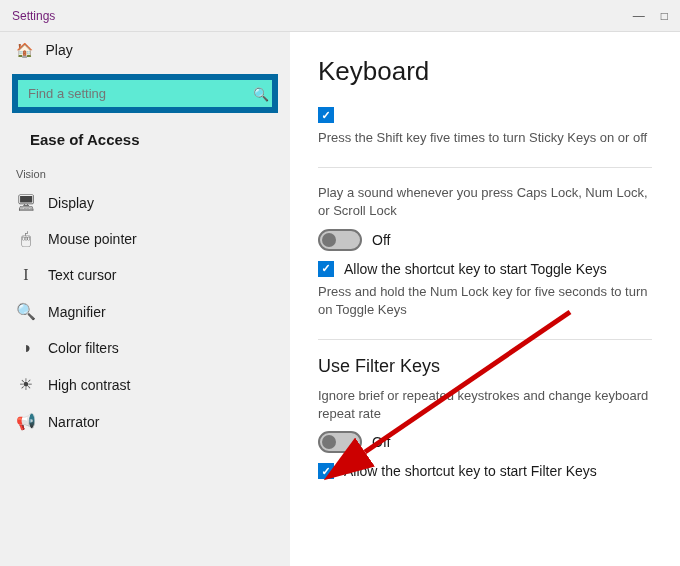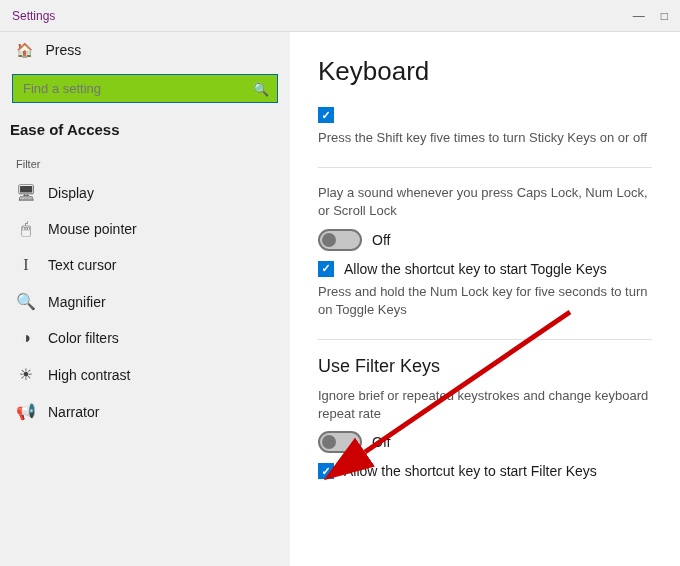--- a/index.html
+++ b/index.html
@@ -51,22 +51,22 @@
       font-size: 14px;
       color: #1a1a1a;
     }
     .search-box {
       margin: 6px 12px;
       position: relative;
     }
     .search-box input {
       width: 100%;
       padding: 6px 30px 6px 10px;
-      border: 1px solid #0369a1;
-      background: #84cc16;
+      border: 6px solid #0369a1;
+      background: #5eead4;
       font-size: 13px;
       color: #555;
       outline: none;
     }
     .search-box .search-icon {
       position: absolute;
       right: 8px;
       top: 50%;
       transform: translateY(-50%);
       color: #555;
@@ -87,21 +87,21 @@
       font-size: 14px;
       color: #1a1a1a;
     }
     .sidebar-item .icon {
       width: 20px;
       text-align: center;
       font-size: 16px;
       color: #444;
     }
     .sidebar-header {
-      padding: 12px 16px 8px 10px;
+      padding: 12px 16px 8px 30px;
       font-size: 15px;
       font-weight: 600;
       color: #1a1a1a;
     }
     
     .content {
       flex: 1;
       background: #fff;
       padding: 24px 28px;
       overflow-y: auto;
@@ -210,28 +210,28 @@
     <span>—</span>
     <span>□</span>
   </div>
 </div>
 
 <div class="main-layout">
 
   <div class="sidebar">
     <div class="sidebar-home">
       <span class="icon">🏠</span>
-      <span>Press</span>
+      <span>Play</span>
     </div>
     <div class="search-box">
       <input type="text" placeholder="Find a setting" style="">
       <span class="search-icon">🔍</span>
     </div>
     <div class="sidebar-header">Ease of Access</div>
-    <div class="sidebar-section-title">Filter</div>
+    <div class="sidebar-section-title">Vision</div>
 
     <div class="sidebar-item">
       <span class="icon">🖥</span>
       <span>Display</span>
     </div>
     <div class="sidebar-item">
       <span class="icon">🖱</span>
       <span>Mouse pointer</span>
     </div>
     <div class="sidebar-item">

